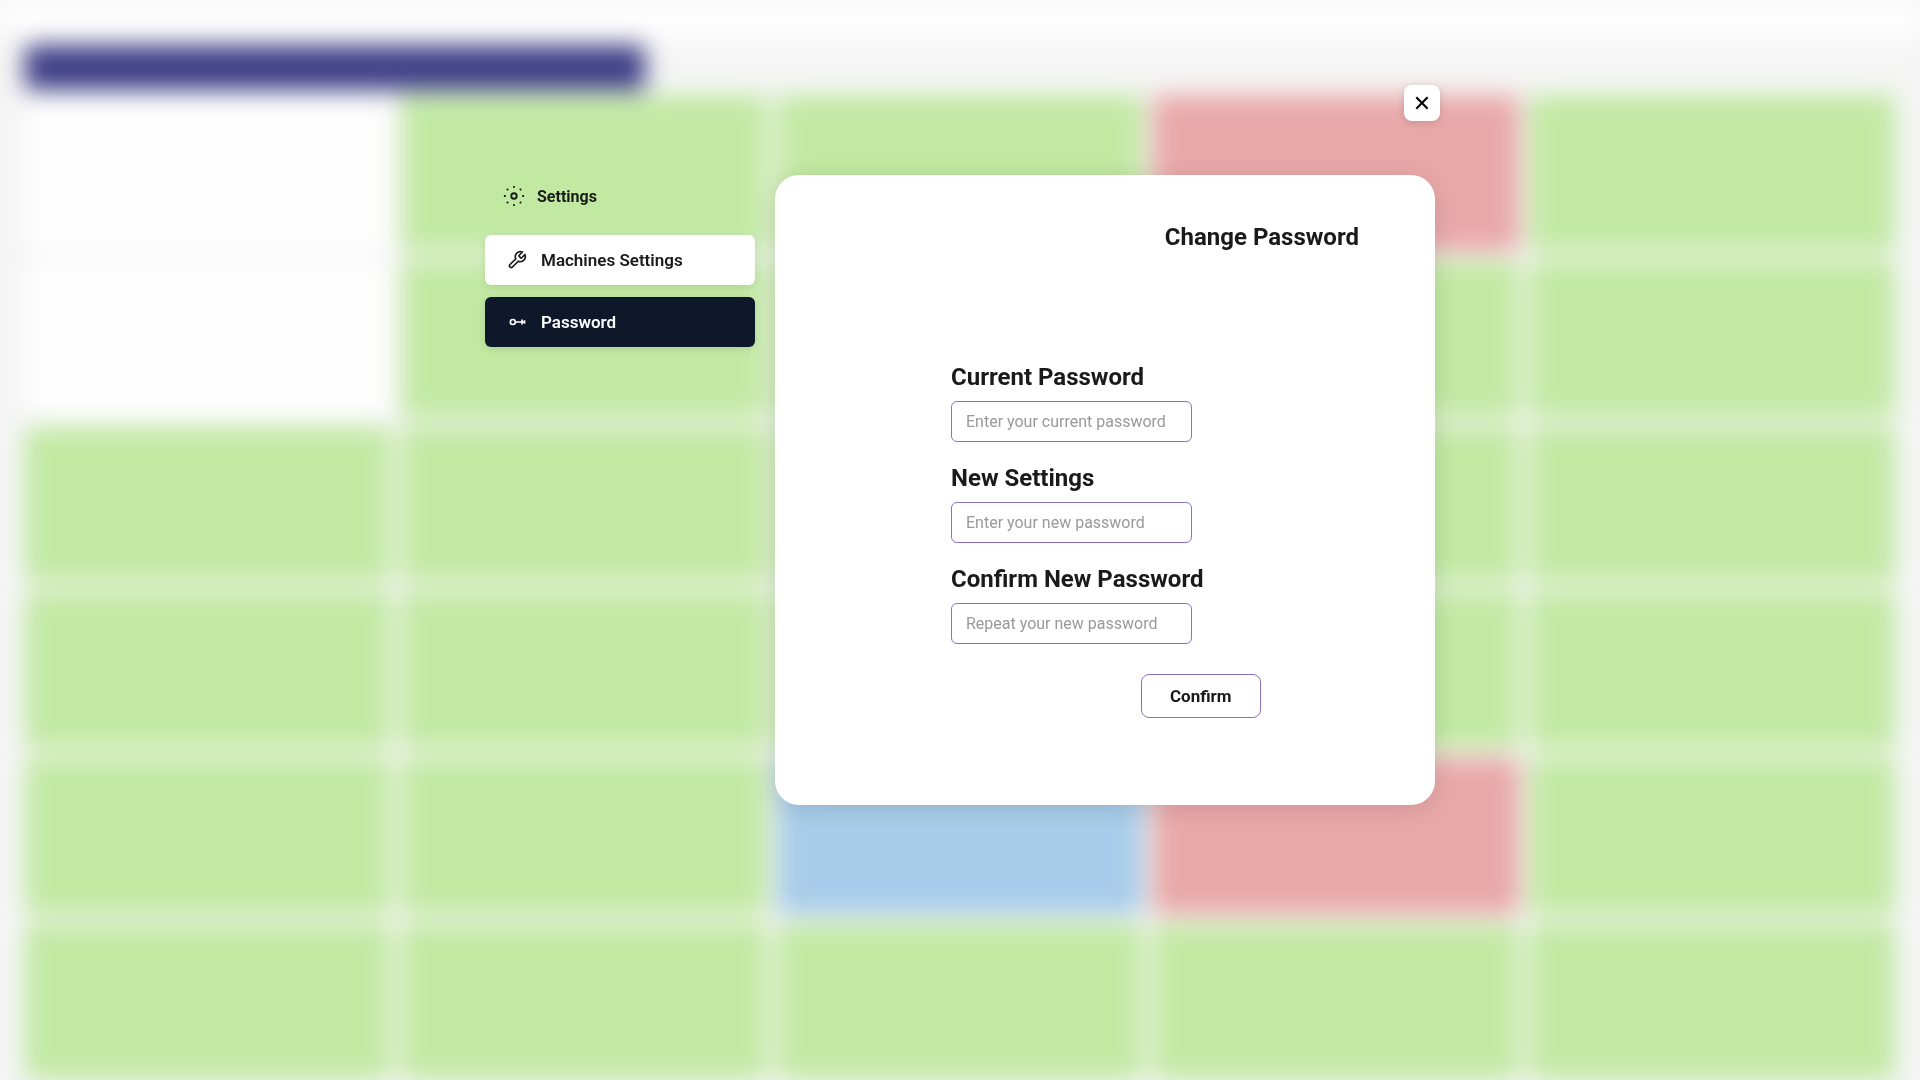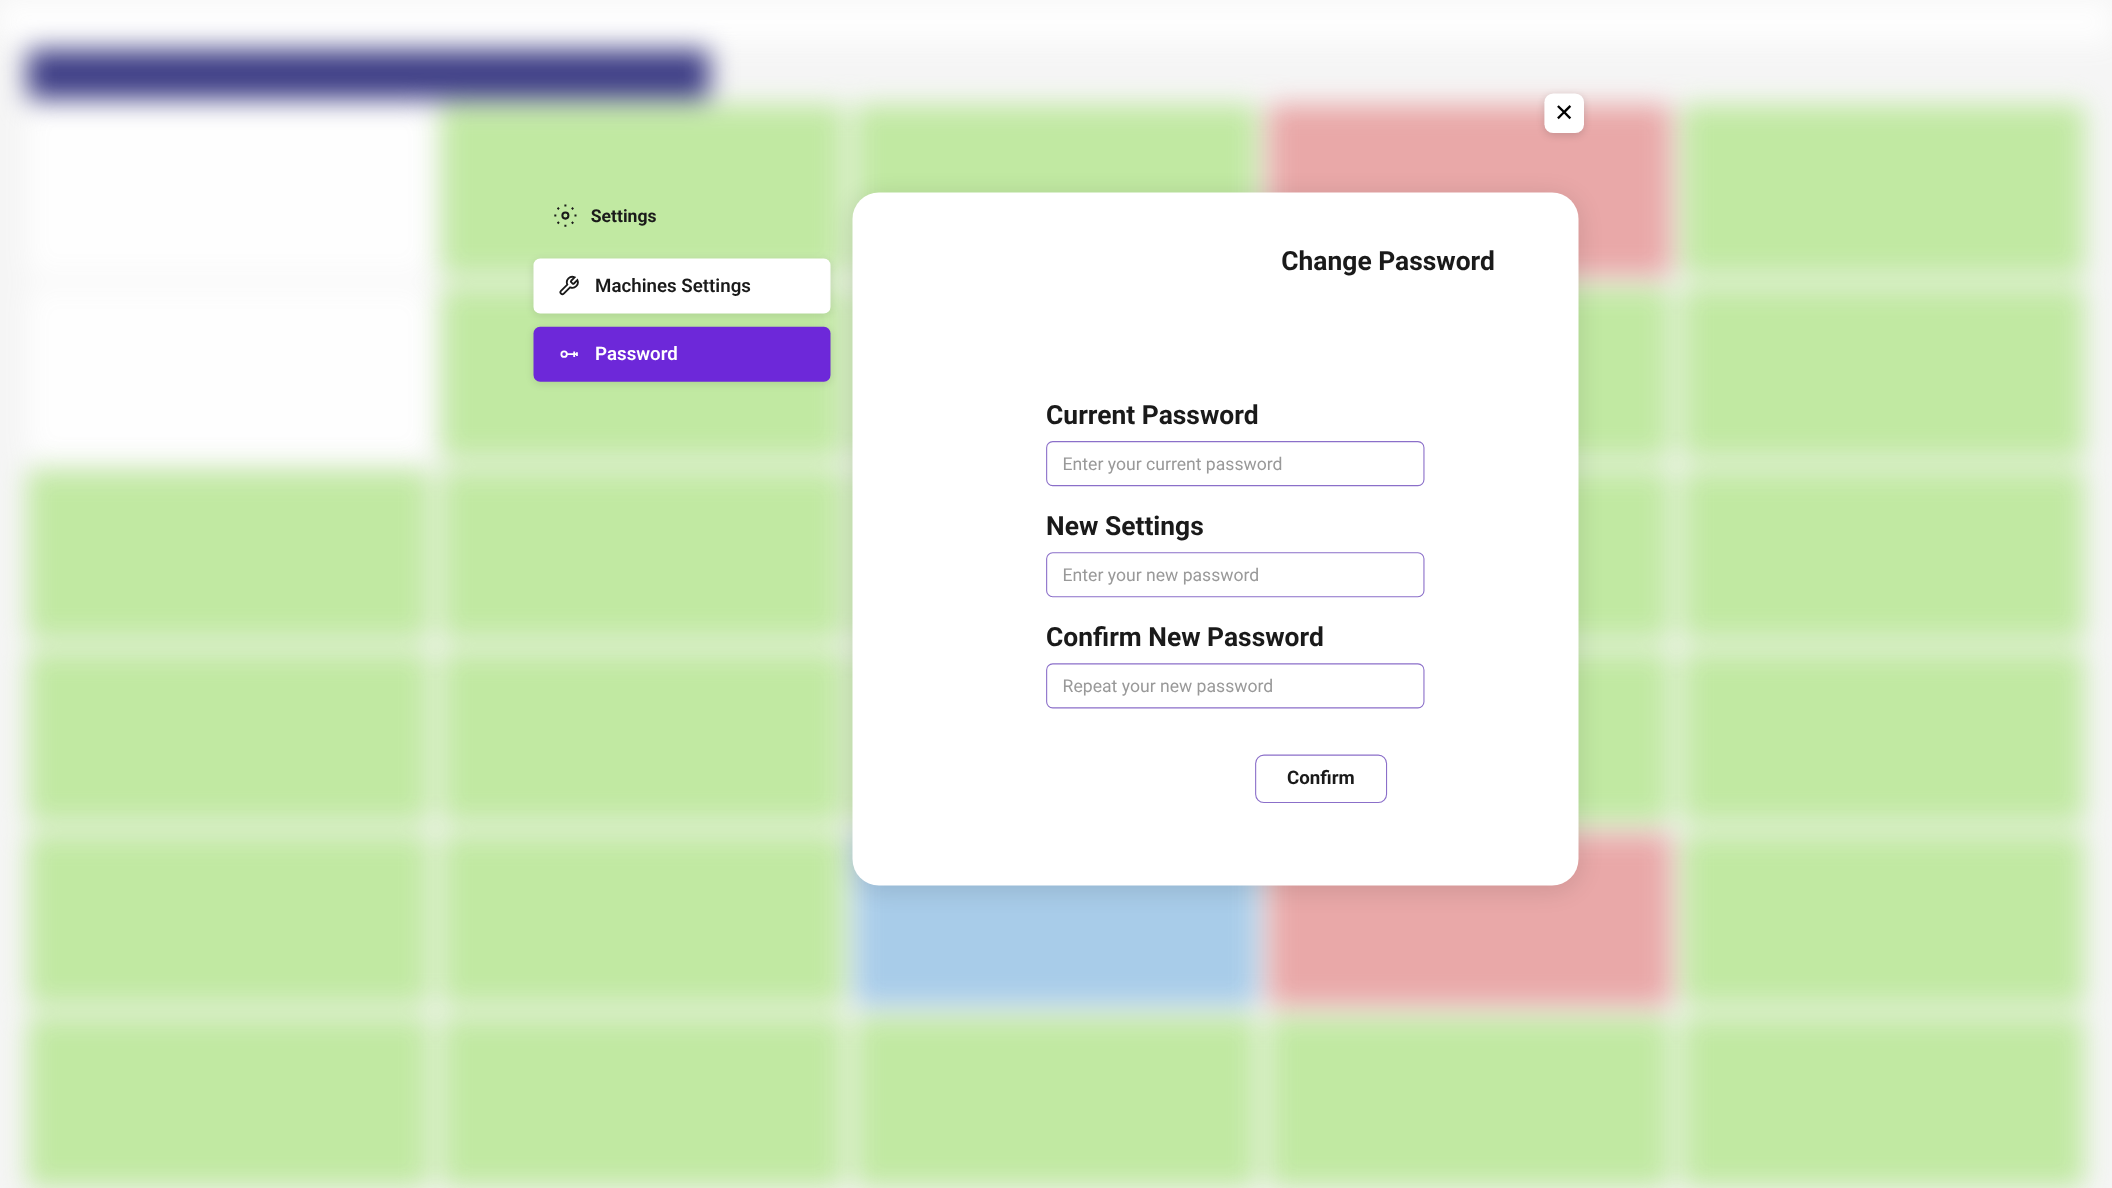--- a/index.html
+++ b/index.html
@@ -120,21 +120,21 @@
       margin-bottom: 12px;
       box-shadow: 0 2px 8px rgba(0,0,0,0.1);
     }
     
     .sidebar-item.inactive {
       background: #ffffff;
       color: #1a1a1a;
     }
     
     .sidebar-item.active {
-      background: #6d28d9;
+      background: #0f172a;
       color: #ffffff;
     }
     
     .sidebar-item svg {
       width: 20px;
       height: 20px;
     }
     
     .content-panel {
       width: 660px;
@@ -183,35 +183,35 @@
     
     .form-label {
       display: block;
       font-size: 24px;
       font-weight: 700;
       color: #1a1a1a;
       margin-bottom: 10px;
     }
     
     .form-input {
-      width: 344px;
+      width: 241px;
       padding: 10px 14px;
       border: 1.5px solid #8b6fc9;
       border-radius: 6px;
       font-size: 16px;
       color: #333;
       background: #ffffff;
     }
     
     .form-input::placeholder {
       color: #999;
     }
     
     .confirm-btn {
-      margin-top: 20px;
+      margin-top: 8px;
       margin-left: 190px;
       padding: 11px 28px;
       background: #ffffff;
       border: 1.5px solid #8b6fc9;
       border-radius: 8px;
       font-size: 17px;
       font-weight: 700;
       color: #1a1a1a;
       cursor: pointer;
     }

